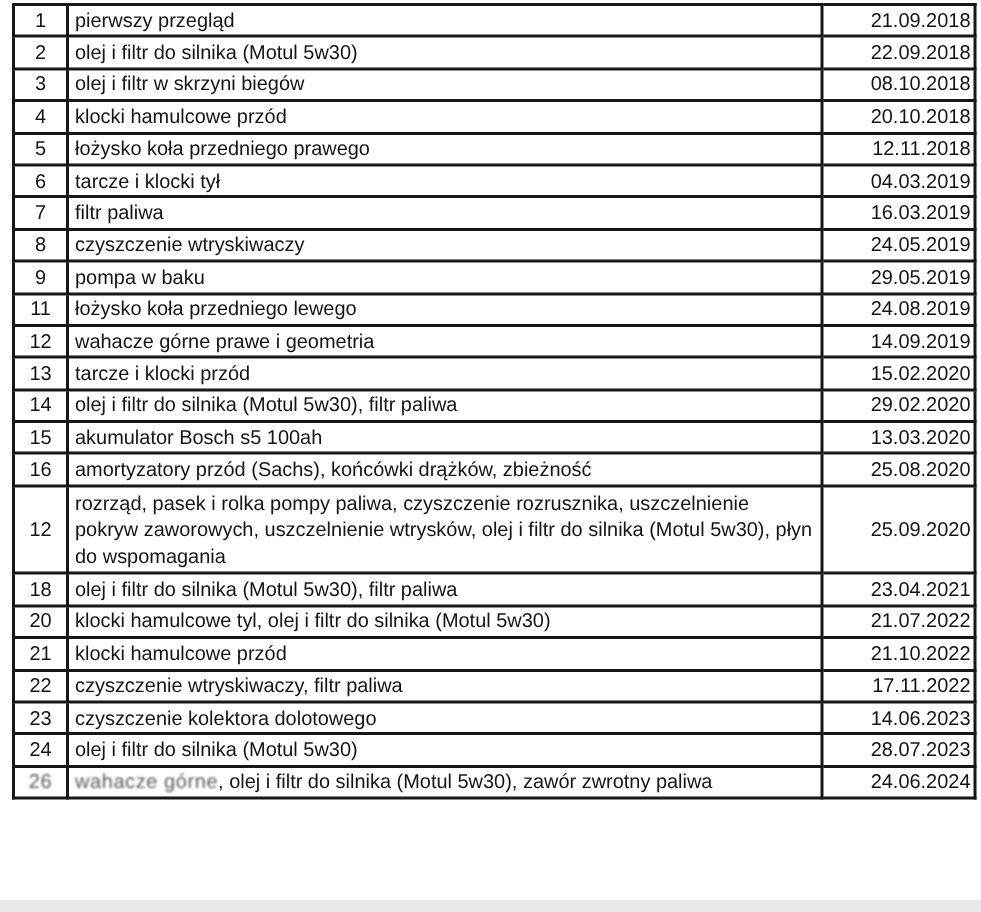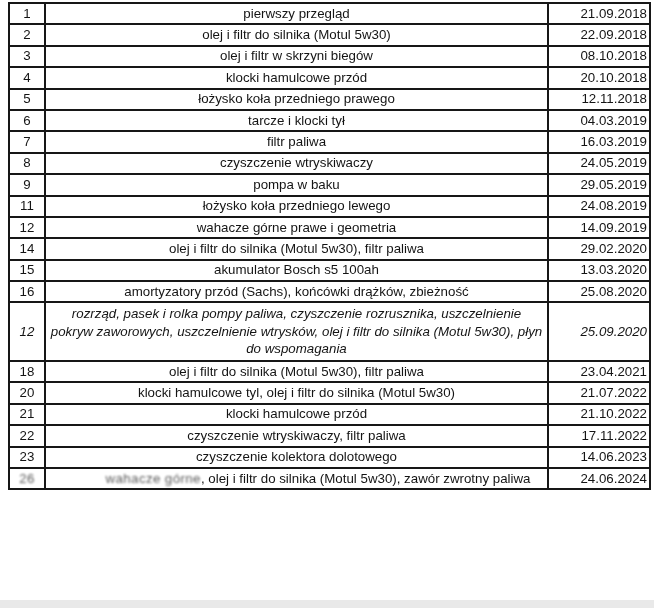--- a/index.html
+++ b/index.html
@@ -30,30 +30,28 @@
     overflow: hidden;
     white-space: nowrap;
   }
   .history-table tr { height: 21.4px; }
   .history-table tr.tall { height: 57px; }
   .history-table tr.tall td {
     white-space: normal;
     line-height: 17.5px;
     padding-top: 2px;
     padding-bottom: 2px;
-    font-style: italic;
   }
   td.col-no   { text-align: center; padding: 0 2px; }
-  td.col-desc { text-align: center; }
+  td.col-desc { text-align: left; }
   td.col-date { text-align: right; padding: 0 2px; }
   .smudged {
     filter: blur(0.8px);
     opacity: 0.72;
     letter-spacing: 0.4px;
-    margin-left: 43px;
   }
   .bottom-strip {
     position: absolute;
     left: 0;
     top: 600px;
     width: 654px;
     height: 8px;
     background: #e9e9e9;
   }
 </style>
@@ -117,20 +115,25 @@
           <td class="col-no">11</td>
           <td class="col-desc">łożysko koła przedniego lewego</td>
           <td class="col-date">24.08.2019</td>
         </tr>
         <tr>
           <td class="col-no">12</td>
           <td class="col-desc">wahacze górne prawe i geometria</td>
           <td class="col-date">14.09.2019</td>
         </tr>
         <tr>
+          <td class="col-no">13</td>
+          <td class="col-desc">tarcze i klocki przód</td>
+          <td class="col-date">15.02.2020</td>
+        </tr>
+        <tr>
           <td class="col-no">14</td>
           <td class="col-desc">olej i filtr do silnika (Motul 5w30), filtr paliwa</td>
           <td class="col-date">29.02.2020</td>
         </tr>
         <tr>
           <td class="col-no">15</td>
           <td class="col-desc">akumulator Bosch s5 100ah</td>
           <td class="col-date">13.03.2020</td>
         </tr>
         <tr>
@@ -162,20 +165,25 @@
           <td class="col-no">22</td>
           <td class="col-desc">czyszczenie wtryskiwaczy, filtr paliwa</td>
           <td class="col-date">17.11.2022</td>
         </tr>
         <tr>
           <td class="col-no">23</td>
           <td class="col-desc">czyszczenie kolektora dolotowego</td>
           <td class="col-date">14.06.2023</td>
         </tr>
         <tr>
+          <td class="col-no">24</td>
+          <td class="col-desc">olej i filtr do silnika (Motul 5w30)</td>
+          <td class="col-date">28.07.2023</td>
+        </tr>
+        <tr>
           <td class="col-no smudged">26</td>
           <td class="col-desc"><span class="smudged">wahacze górne</span><span>, olej i filtr do silnika (Motul 5w30), zawór zwrotny paliwa</span></td>
           <td class="col-date">24.06.2024</td>
         </tr>
       </tbody>
   </table>
   <div class="bottom-strip"></div>
 </div>
 
 </body></html>

